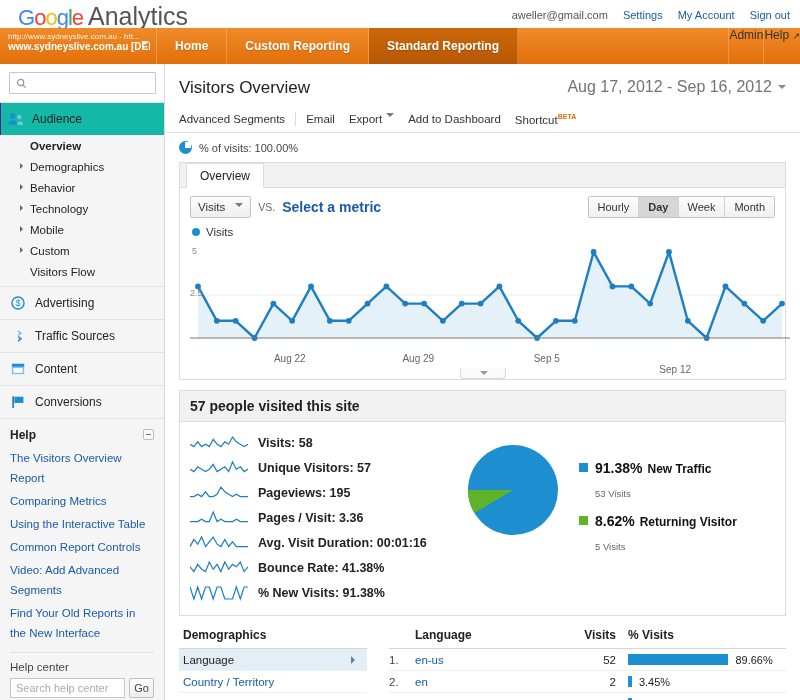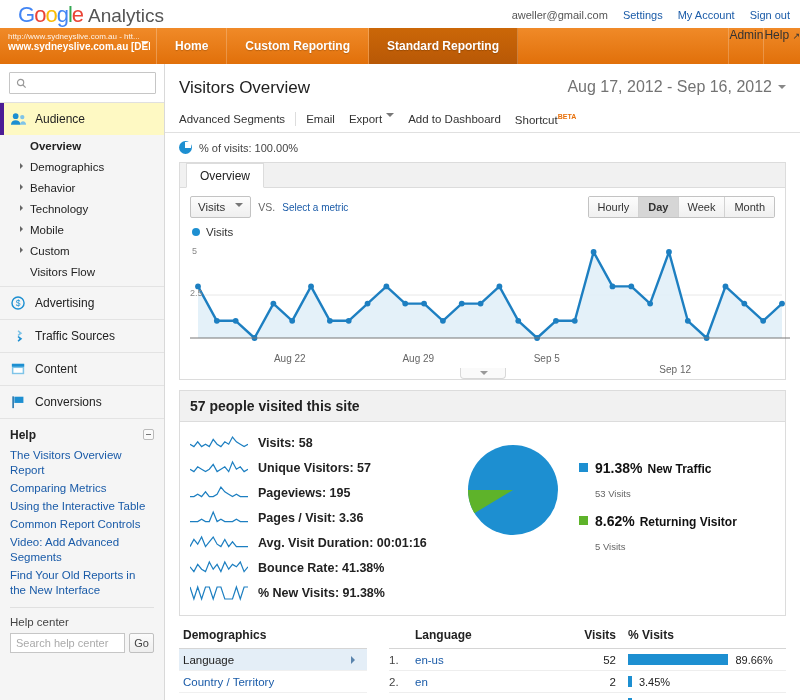--- a/index.html
+++ b/index.html
@@ -10,21 +10,21 @@
     color: #333;
     background: #fff;
     overflow: hidden;
   }
 
   
   .topbar { height: 28px; position: relative; background: #fff; }
   .logo { position: absolute; left: 18px; top: 2px; font-size: 22px; letter-spacing: -1px; }
   .logo .g1 { color: #4285f4; } .logo .o1 { color: #ea4335; } .logo .o2 { color: #fbbc05; }
   .logo .g2 { color: #4285f4; } .logo .l  { color: #34a853; } .logo .e  { color: #ea4335; }
-  .logo .analytics { color: #555; font-size: 19px; margin-left: 5px; letter-spacing: 0; }
+  .logo .analytics { color: #555; font-size: 25px; margin-left: 5px; letter-spacing: 0; }
   .acct { position: absolute; right: 10px; top: 9px; font-size: 11px; }
   .acct span, .acct a { margin-left: 12px; }
   .acct .email { color: #555; }
   .acct a { color: #1a5ba8; text-decoration: none; }
 
   
   .orangebar {
     height: 36px; background: #e8700a;
     background: linear-gradient(#f08a28, #e1700a);
     display: flex; align-items: stretch; position: relative;
@@ -56,42 +56,42 @@
   .searchbox { padding: 8px 8px 8px 9px; background: #fff; border-bottom: 1px solid #e0e0e0; }
   .searchbox .inp {
     height: 22px; border: 1px solid #c6c6c6; background: #fff; border-radius: 1px;
     display: flex; align-items: center; padding-left: 6px; color: #aaa; font-size: 11px;
   }
   .sb-group { border-bottom: 1px solid #e3e3e3; }
   .sb-top {
     display: flex; align-items: center; height: 32px; padding-left: 10px;
     font-size: 12px; color: #222; cursor: pointer; background: #f5f5f5;
   }
-  .sb-top.sel { background: #fef9c3; border-left: 4px solid #4c1d95; padding-left: 6px; }
+  .sb-top.sel { background: #14b8a6; border-left: 1px solid #4c1d95; padding-left: 6px; }
   .sb-ico { width: 17px; height: 16px; margin-right: 8px; flex: none; }
   .sb-sub { background: #f5f5f5; padding-bottom: 4px; }
   .sb-item {
     height: 21px; display: flex; align-items: center; padding-left: 30px;
     font-size: 11.5px; color: #222; cursor: pointer; position: relative;
   }
   .sb-item.bold { font-weight: bold; }
   .sb-item .arr {
     position: absolute; left: 20px; border: 3px solid transparent;
     border-left-color: #666; top: 7px;
   }
   .help-sec { padding: 9px 10px 0 10px; }
   .help-hd { font-weight: bold; font-size: 12px; color: #222; margin-bottom: 6px; position: relative; }
   .help-hd .minus {
     position: absolute; right: 0; top: 1px; width: 11px; height: 11px;
     border: 1px solid #bbb; border-radius: 2px; background: #fafafa;
   }
   .help-hd .minus::before {
     content: ""; position: absolute; left: 2px; top: 4px; width: 5px; height: 1px; background: #777;
   }
-  .help-link { color: #1a5ba8; font-size: 11.5px; line-height: 15px; margin-bottom: 3px; cursor: pointer; }
+  .help-link { color: #1a5ba8; font-size: 11.5px; line-height: 20px; margin-bottom: 3px; cursor: pointer; }
   .help-center { border-top: 1px solid #e0e0e0; margin-top: 9px; padding-top: 8px; }
   .help-center .t { font-size: 11.5px; color: #444; margin-bottom: 5px; }
   .hc-row { display: flex; gap: 4px; }
   .hc-row .inp {
     flex: 1; height: 20px; border: 1px solid #c6c6c6; background: #fff;
     font-size: 11px; color: #aaa; display: flex; align-items: center; padding-left: 5px;
   }
   .hc-row .go {
     width: 25px; height: 20px; border: 1px solid #c0c0c0; border-radius: 2px;
     background: linear-gradient(#fbfbfb,#eee); font-size: 11px;
@@ -125,21 +125,21 @@
     margin-bottom: -1px; cursor: pointer;
   }
   .ctl-row { display: flex; align-items: center; padding: 8px 10px 4px 10px; }
   .metricbtn {
     height: 22px; min-width: 52px; border: 1px solid #c3c3c3; border-radius: 2px;
     background: linear-gradient(#fdfdfd,#efefef); font-size: 11.5px; color: #333;
     display: flex; align-items: center; padding: 0 7px; cursor: pointer;
   }
   .metricbtn .caret { margin-left: 10px; border: 4px solid transparent; border-top-color: #777; }
   .vs { font-size: 10.5px; color: #666; margin: 0 7px; }
-  .selmetric { font-size: 10px; color: #1a5ba8; cursor: pointer; }
+  .selmetric { font-size: 14px; color: #1a5ba8; cursor: pointer; font-weight: bold; }
   .granularity { margin-left: auto; display: flex; border: 1px solid #c3c3c3; border-radius: 2px; overflow: hidden; }
   .granularity .g {
     padding: 0 9px; height: 20px; display: flex; align-items: center; font-size: 11px;
     background: linear-gradient(#fdfdfd,#f0f0f0); color: #333; cursor: pointer;
     border-right: 1px solid #d2d2d2;
   }
   .granularity .g:last-child { border-right: none; }
   .granularity .g.on { background: #d6d6d6; font-weight: bold; }
   .legend-row { padding: 4px 0 0 12px; display: flex; align-items: center; font-size: 11.5px; color: #333; }
   .legend-row .dot { width: 8px; height: 8px; border-radius: 50%; background: #1d8fd1; margin-right: 6px; }

